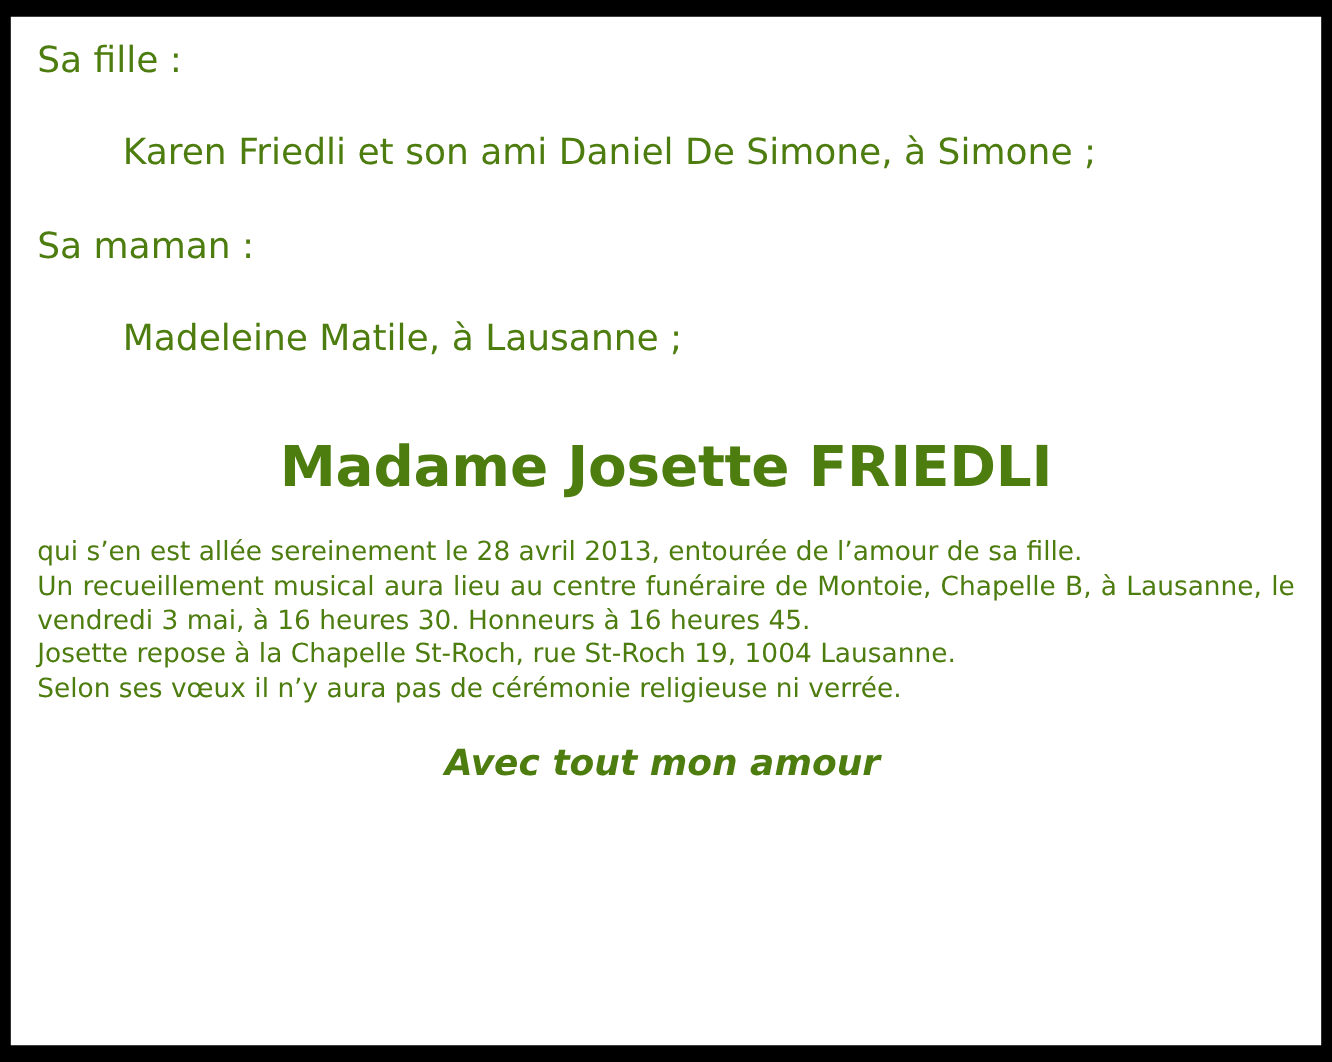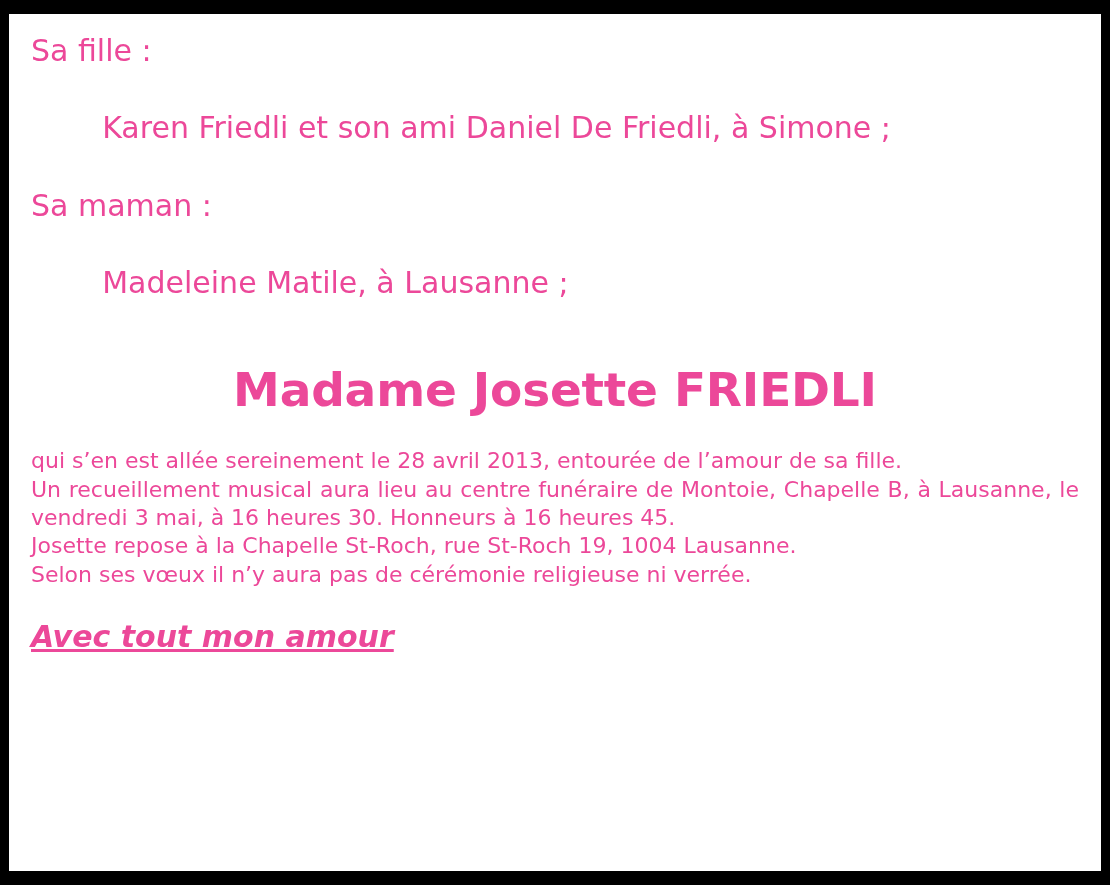--- a/index.html
+++ b/index.html
@@ -17,21 +17,21 @@
     box-sizing: border-box;
     background: #ffffff;
     border-top: 14px solid #000000;
     border-bottom: 14px solid #000000;
     border-left: 9px solid #000000;
     border-right: 9px solid #000000;
     overflow: hidden;
   }
   .inner {
     padding: 18px 22px 0 22px;
-    color: #ec4899;
+    color: #4d7c0f;
   }
   .line {
     font-size: 30px;
     line-height: 1.29;
     white-space: pre-wrap;
   }
   .indent {
     padding-left: 14px;
   }
   b, .bold {
@@ -48,39 +48,38 @@
   .para {
     font-size: 22px;
     line-height: 1.29;
     text-align: justify;
     text-justify: inter-word;
   }
   .para.last-nojustify {
     text-align: left;
   }
   .closing {
-    text-align: left;
+    text-align: center;
     font-size: 30px;
     font-style: italic;
     font-weight: bold;
     margin-top: 30px;
     padding-right: 6px;
-    text-decoration: underline;
   }
 </style>
 </head>
 <body>
 
 <div class="notice">
   <div class="inner">
 
     <div class="line">Sa fille :</div>
 
     <div class="line indent">
-      <span>Karen </span><span class="bold">Friedli</span><span> et son ami Daniel </span><span class="bold">De Friedli</span><span>, à Simone ;</span>
+      <span>Karen </span><span class="bold">Friedli</span><span> et son ami Daniel </span><span class="bold">De Simone</span><span>, à Simone ;</span>
     </div>
 
     <div class="line">Sa maman :</div>
 
     <div class="line indent">
       <span>Madeleine </span><span class="bold">Matile</span><span>, à Lausanne ;</span>
     </div>
 
 
     <div class="deceased">Madame Josette FRIEDLI</div>

